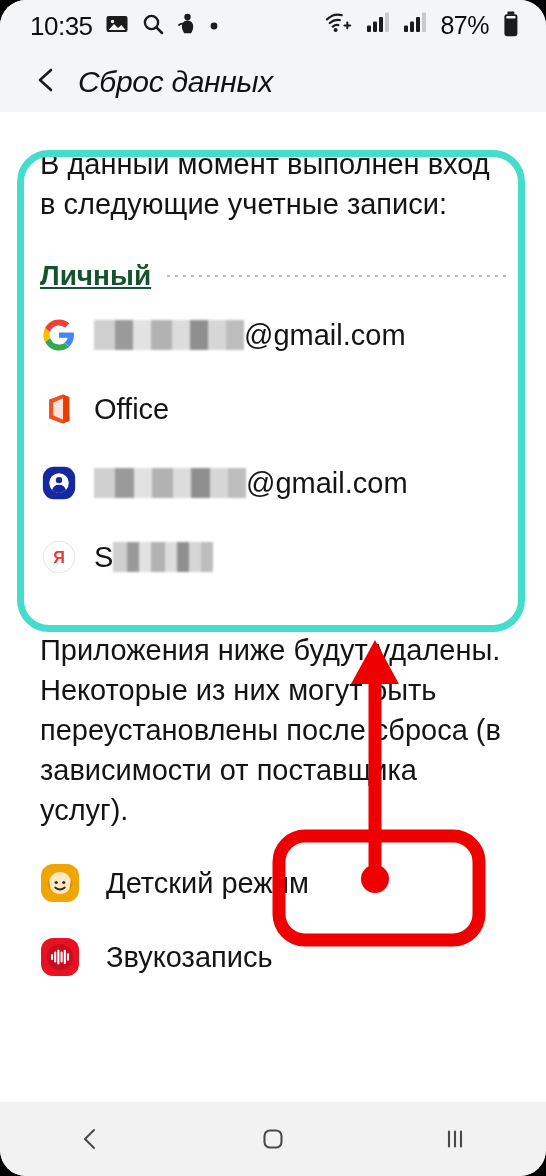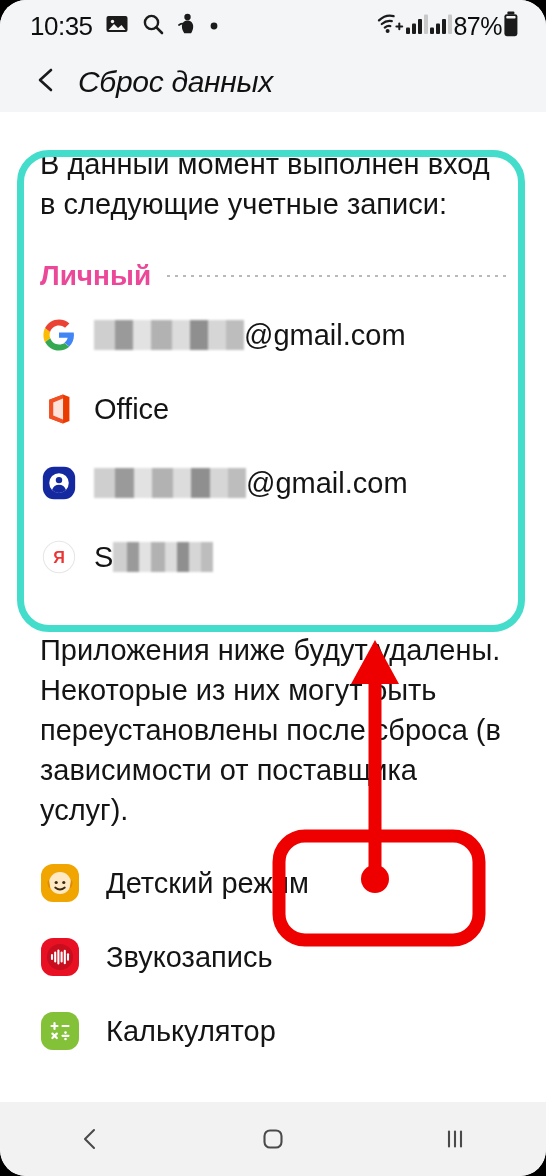--- a/index.html
+++ b/index.html
@@ -18,21 +18,21 @@
   }
 
   
   #statusbar {
     position:absolute; top:0; left:0; width:546px; height:52px;
     background:#f4f5f7;
     display:flex; align-items:center;
     padding:0 26px 0 30px;
   }
   #sb-left { display:flex; align-items:center; gap:12px; }
-  #sb-right { display:flex; align-items:center; gap:0; margin-left:auto; }
+  #sb-right { display:flex; align-items:flex-start; gap:13px; margin-left:auto; }
   #clock { font-size:26px; color:#0d0d0d; letter-spacing:-0.5px; }
   .sb-ico { display:block; }
   #batt-pct { font-size:25px; color:#0d0d0d; letter-spacing:-0.5px; }
 
   
   #actionbar {
     position:absolute; top:52px; left:0; width:546px; height:60px;
     background:#f4f5f7;
     display:flex; align-items:center; padding-left:26px;font-style:italic;
   }
@@ -56,21 +56,21 @@
   }
 
   
   #accounts-block { margin-top:32px; padding:0 4px 0 4px; }
   .body-text { font-size:29px; color:#141414; line-height:40px; }
 
   .section-head {
     display:flex; align-items:center; gap:16px;
     margin-top:36px; margin-bottom:6px;
   }
-  .section-head .label { font-size:28px; font-weight:bold; color:#ec4899; white-space:nowrap; }
+  .section-head .label { font-size:28px; font-weight:bold; color:#14532d; white-space:nowrap;text-decoration:underline; }
   .section-head .dots {
     flex:1; height:2px;
     background-image:repeating-linear-gradient(to right,#b9b9b9 0 3px,transparent 3px 8px);
   }
 
   .acct-row { display:flex; align-items:center; height:74px; gap:16px; }
   .acct-ico { width:38px; height:38px; flex:none; display:flex; align-items:center; justify-content:center; }
   .acct-text { font-size:29px; color:#141414; display:flex; align-items:center; }
   .redact {
     display:inline-block; height:30px; vertical-align:-4px;
@@ -294,39 +294,20 @@
                 <line x1="18.4" y1="13.5" x2="18.4" y2="26.5"></line>
                 <line x1="21.6" y1="15.5" x2="21.6" y2="24.5"></line>
                 <line x1="24.8" y1="13.8" x2="24.8" y2="26.2"></line>
                 <line x1="28" y1="17.2" x2="28" y2="22.8"></line>
               </g>
             </svg>
           </span>
           <span class="app-label">Звукозапись</span>
         </div>
 
-        <div class="app-row">
-          <span class="app-ico">
-            <svg width="40" height="40" viewBox="0 0 40 40">
-              <rect x="1" y="1" width="38" height="38" rx="12" fill="#8bc63f"></rect>
-              <rect x="1" y="1" width="38" height="38" rx="12" fill="#76b82a" opacity="0.35"></rect>
-              <g stroke="#ffffff" stroke-width="2.2" stroke-linecap="round">
-                <line x1="11.5" y1="15" x2="17.5" y2="15"></line>
-                <line x1="14.5" y1="12" x2="14.5" y2="18"></line>
-                <line x1="22.5" y1="15" x2="28.5" y2="15"></line>
-                <line x1="12.4" y1="22.6" x2="16.8" y2="27"></line>
-                <line x1="16.8" y1="22.6" x2="12.4" y2="27"></line>
-                <line x1="22.5" y1="24.8" x2="28.5" y2="24.8"></line>
-              </g>
-              <circle cx="25.5" cy="21.6" r="1.3" fill="#ffffff"></circle>
-              <circle cx="25.5" cy="28" r="1.3" fill="#ffffff"></circle>
-            </svg>
-          </span>
-          <span class="app-label">Калькулятор</span>
-        </div>
 
       </div>
     </div>
   </div>
 
   <div id="teal-box"></div>
 
   <svg id="red-anno" viewBox="0 0 546 1176">
     <rect x="279" y="836" width="200" height="104" rx="26" ry="26" fill="none" stroke="#ee0000" stroke-width="13"></rect>
     <line x1="375" y1="878" x2="375" y2="668" stroke="#ee0000" stroke-width="13" stroke-linecap="butt"></line>

